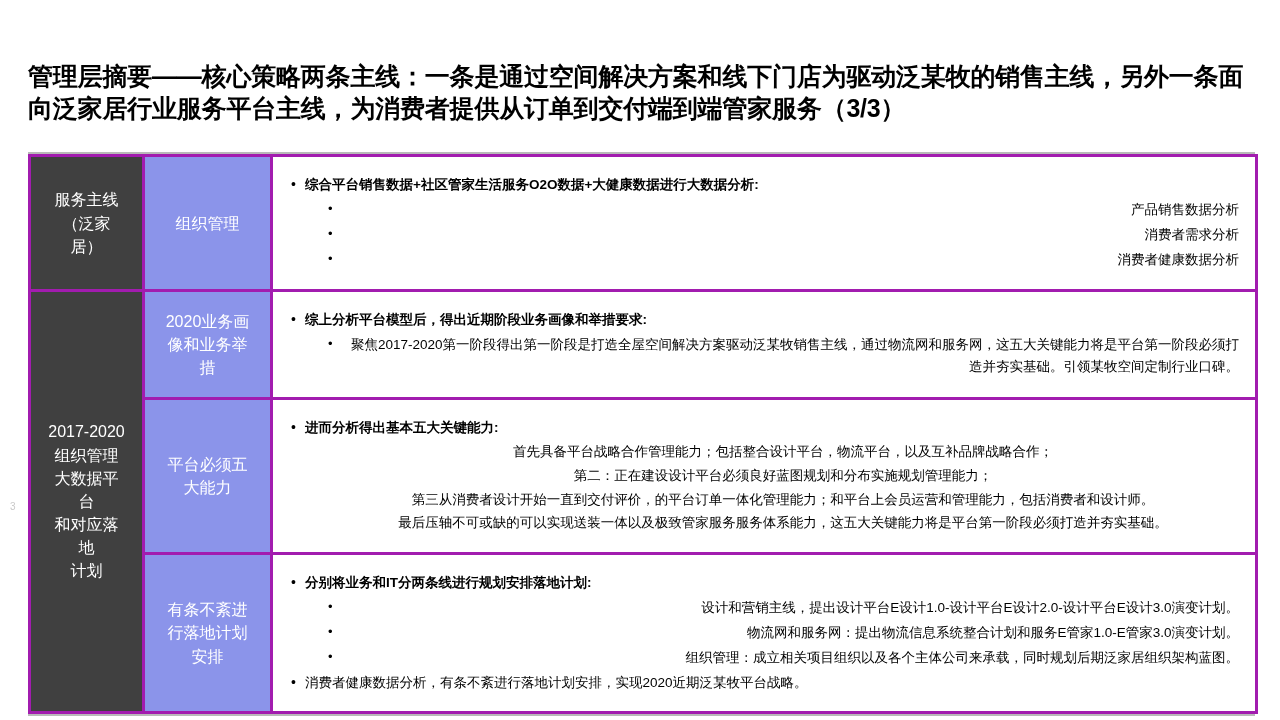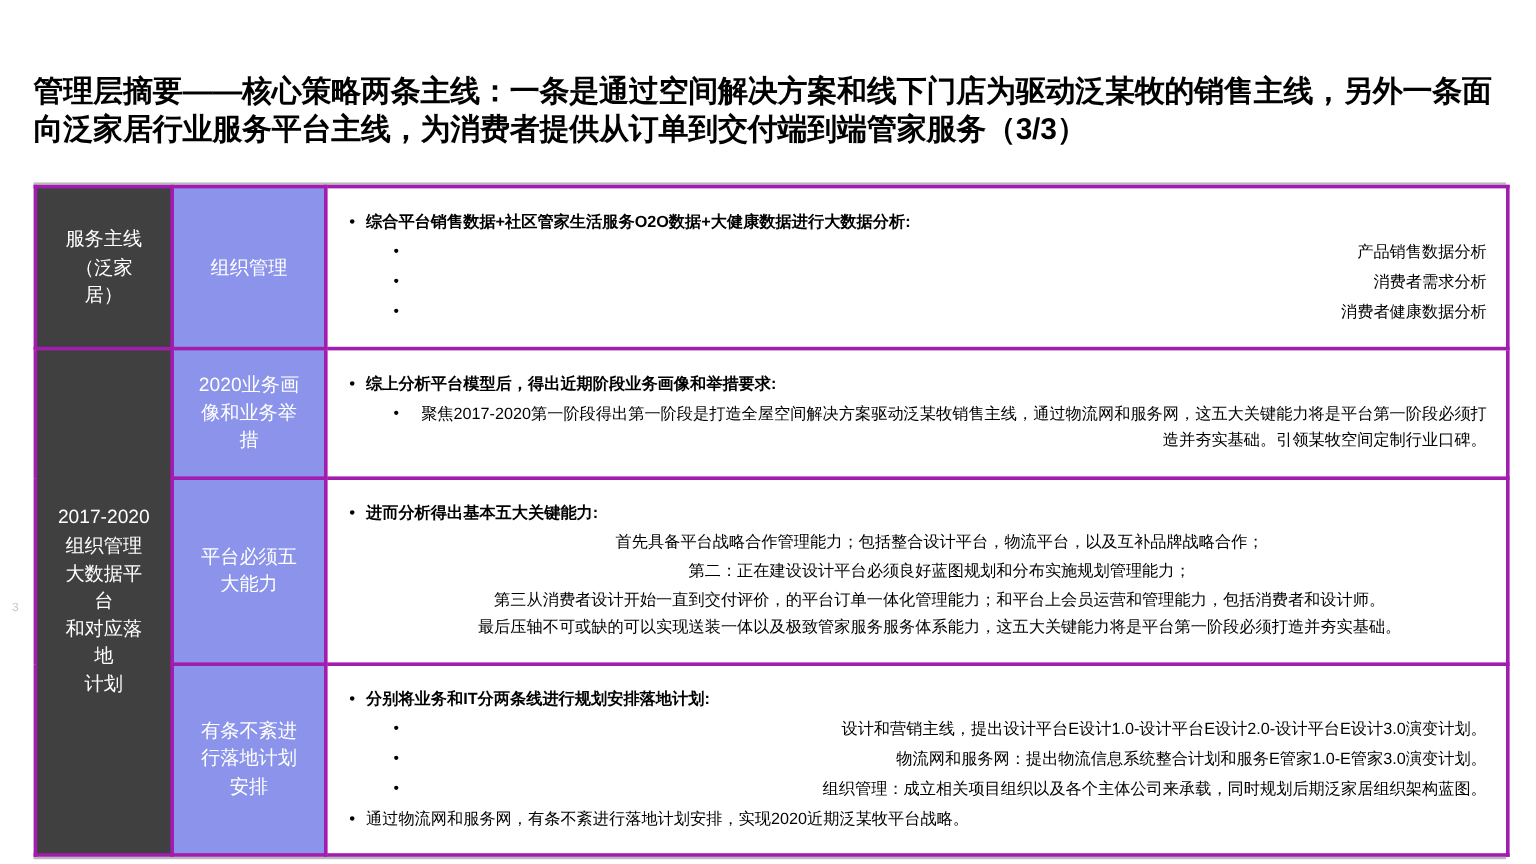--- a/index.html
+++ b/index.html
@@ -201,21 +201,21 @@
           <td class="cell-content">
             <ul class="lvl1">
               <li>
                 <span class="b">分别将业务和IT分两条线进行规划安排落地计划:</span>
                 <ul class="lvl2">
                   <li>设计和营销主线，提出设计平台E设计1.0-设计平台E设计2.0-设计平台E设计3.0演变计划。</li>
                   <li>物流网和服务网：提出物流信息系统整合计划和服务E管家1.0-E管家3.0演变计划。</li>
                   <li>组织管理：成立相关项目组织以及各个主体公司来承载，同时规划后期泛家居组织架构蓝图。</li>
                 </ul>
               </li>
-              <li>通过物流网和服务网，有条不紊进行落地计划安排，实现2020近期泛某牧平台战略。</li>
+              <li>消费者健康数据分析，有条不紊进行落地计划安排，实现2020近期泛某牧平台战略。</li>
             </ul>
           </td>
         </tr>
       </tbody>
     </table>
   </div>
 
   <div class="pnum">3</div>
 </div>
 

